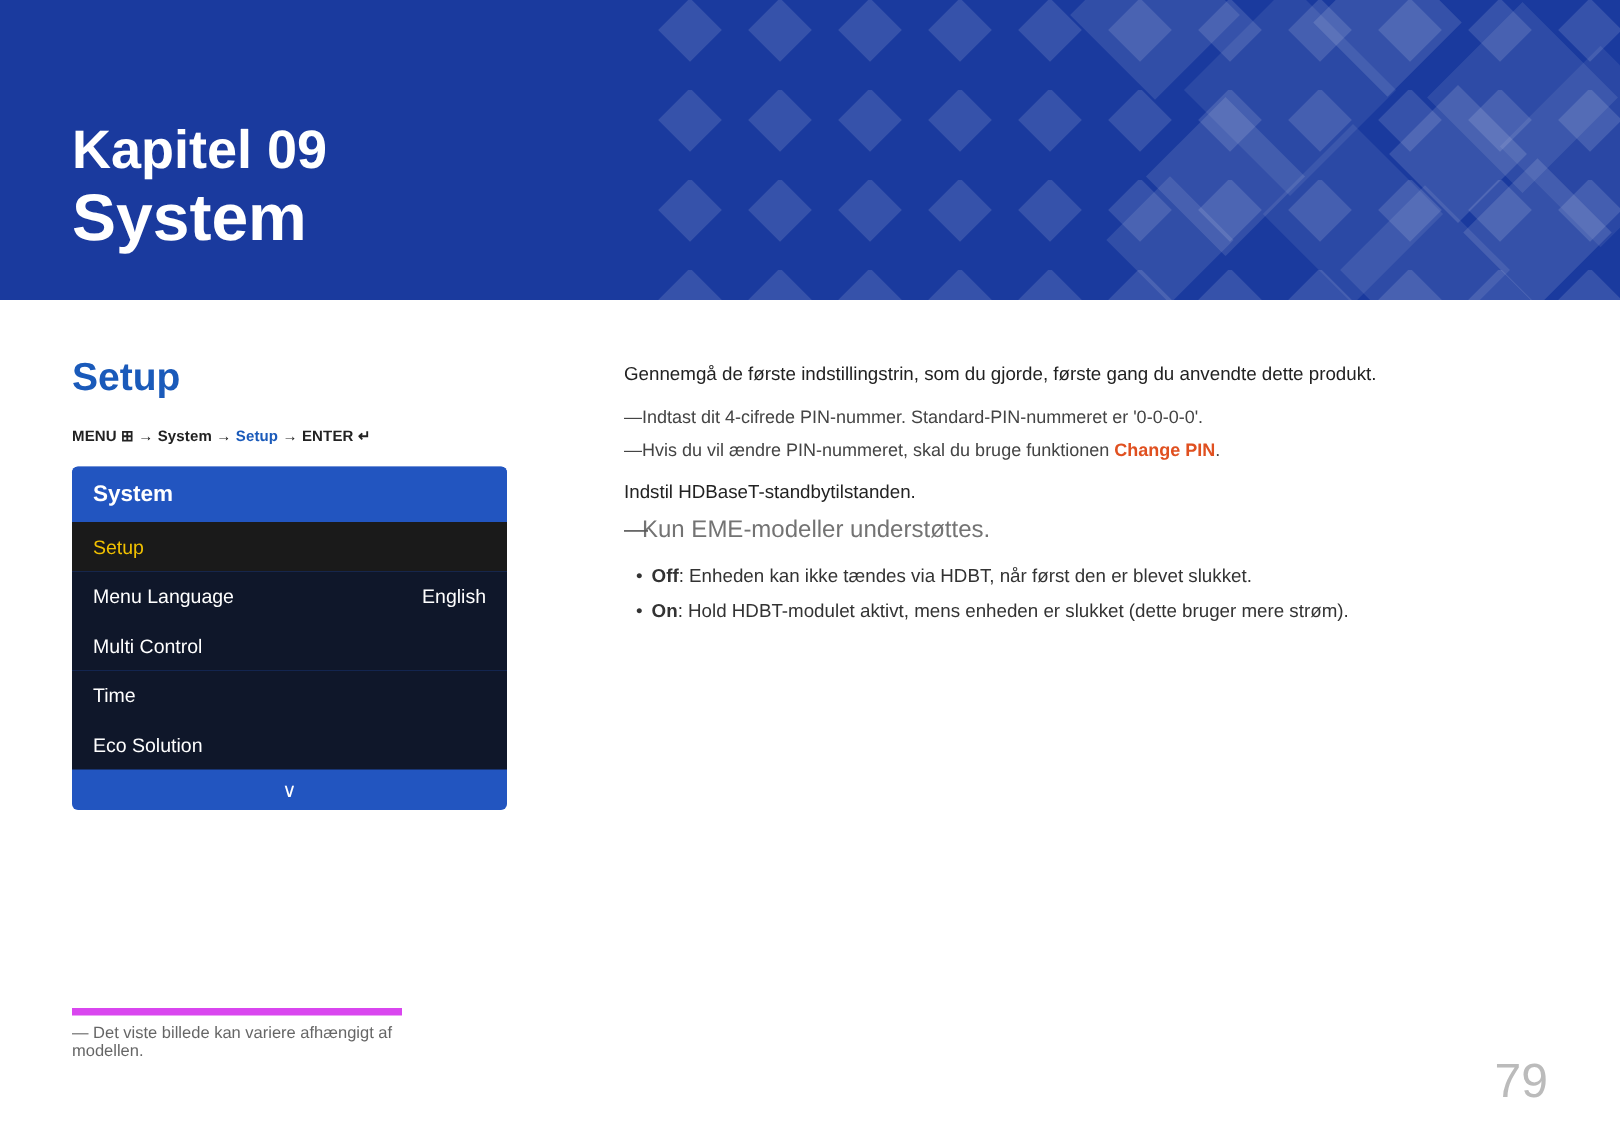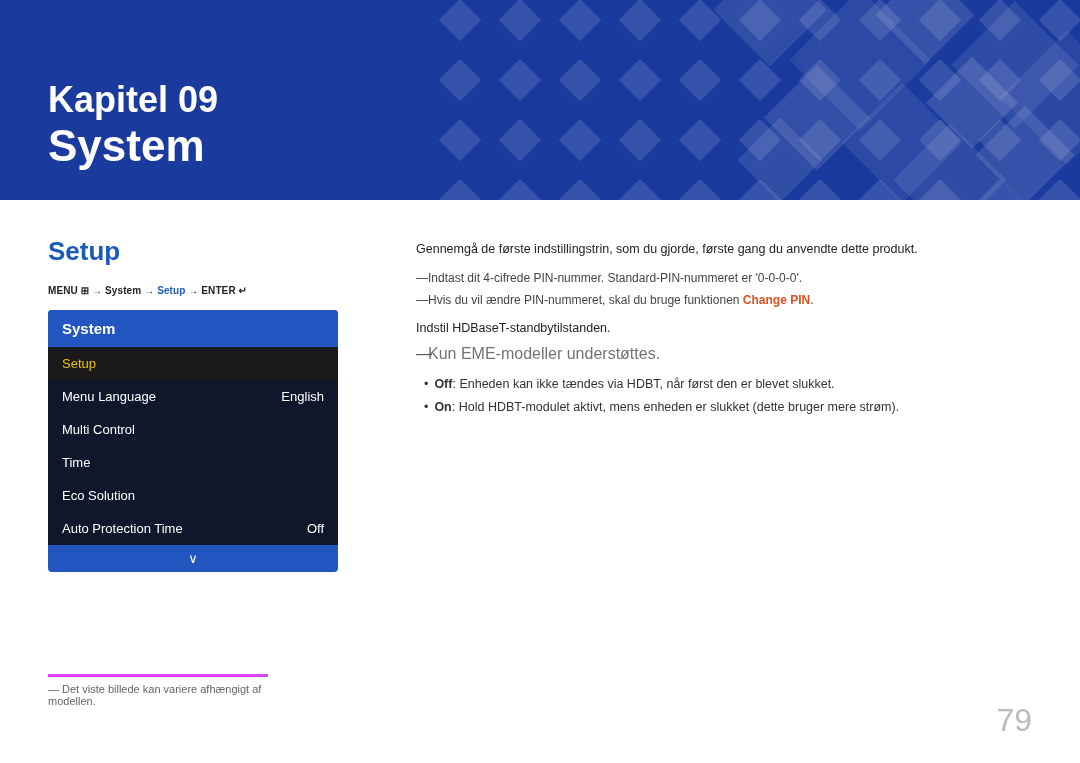--- a/index.html
+++ b/index.html
@@ -194,21 +194,21 @@
       font-weight: bold;
     }
 
     
     .footer-note {
       position: absolute;
       bottom: 56px;
       left: 48px;
       font-size: 11px;
       color: #666;
-      border-top: 3px solid #d946ef;
+      border-top: 5px solid #d946ef;
       padding-top: 6px;
       width: 220px;
     }
 
     
     .page-number {
       position: absolute;
       bottom: 24px;
       right: 48px;
       font-size: 32px;
@@ -286,24 +286,20 @@
       </div>
       <div class="menu-item">
         <span>Multi Control</span>
       </div>
       <div class="menu-item">
         <span>Time</span>
       </div>
       <div class="menu-item">
         <span>Eco Solution</span>
       </div>
-      <div class="menu-item">
-        <span>Auto Protection Time</span>
-        <span class="item-value">Off</span>
-      </div>
       <div class="menu-chevron">∨</div>
     </div>
   </div>
 
   <div class="right-panel">
     <p class="desc-main">Gennemgå de første indstillingstrin, som du gjorde, første gang du anvendte dette produkt.</p>
 
     <div class="desc-note">
       <span>Indtast dit 4-cifrede PIN-nummer. Standard-PIN-nummeret er '0-0-0-0'.</span>
     </div>

